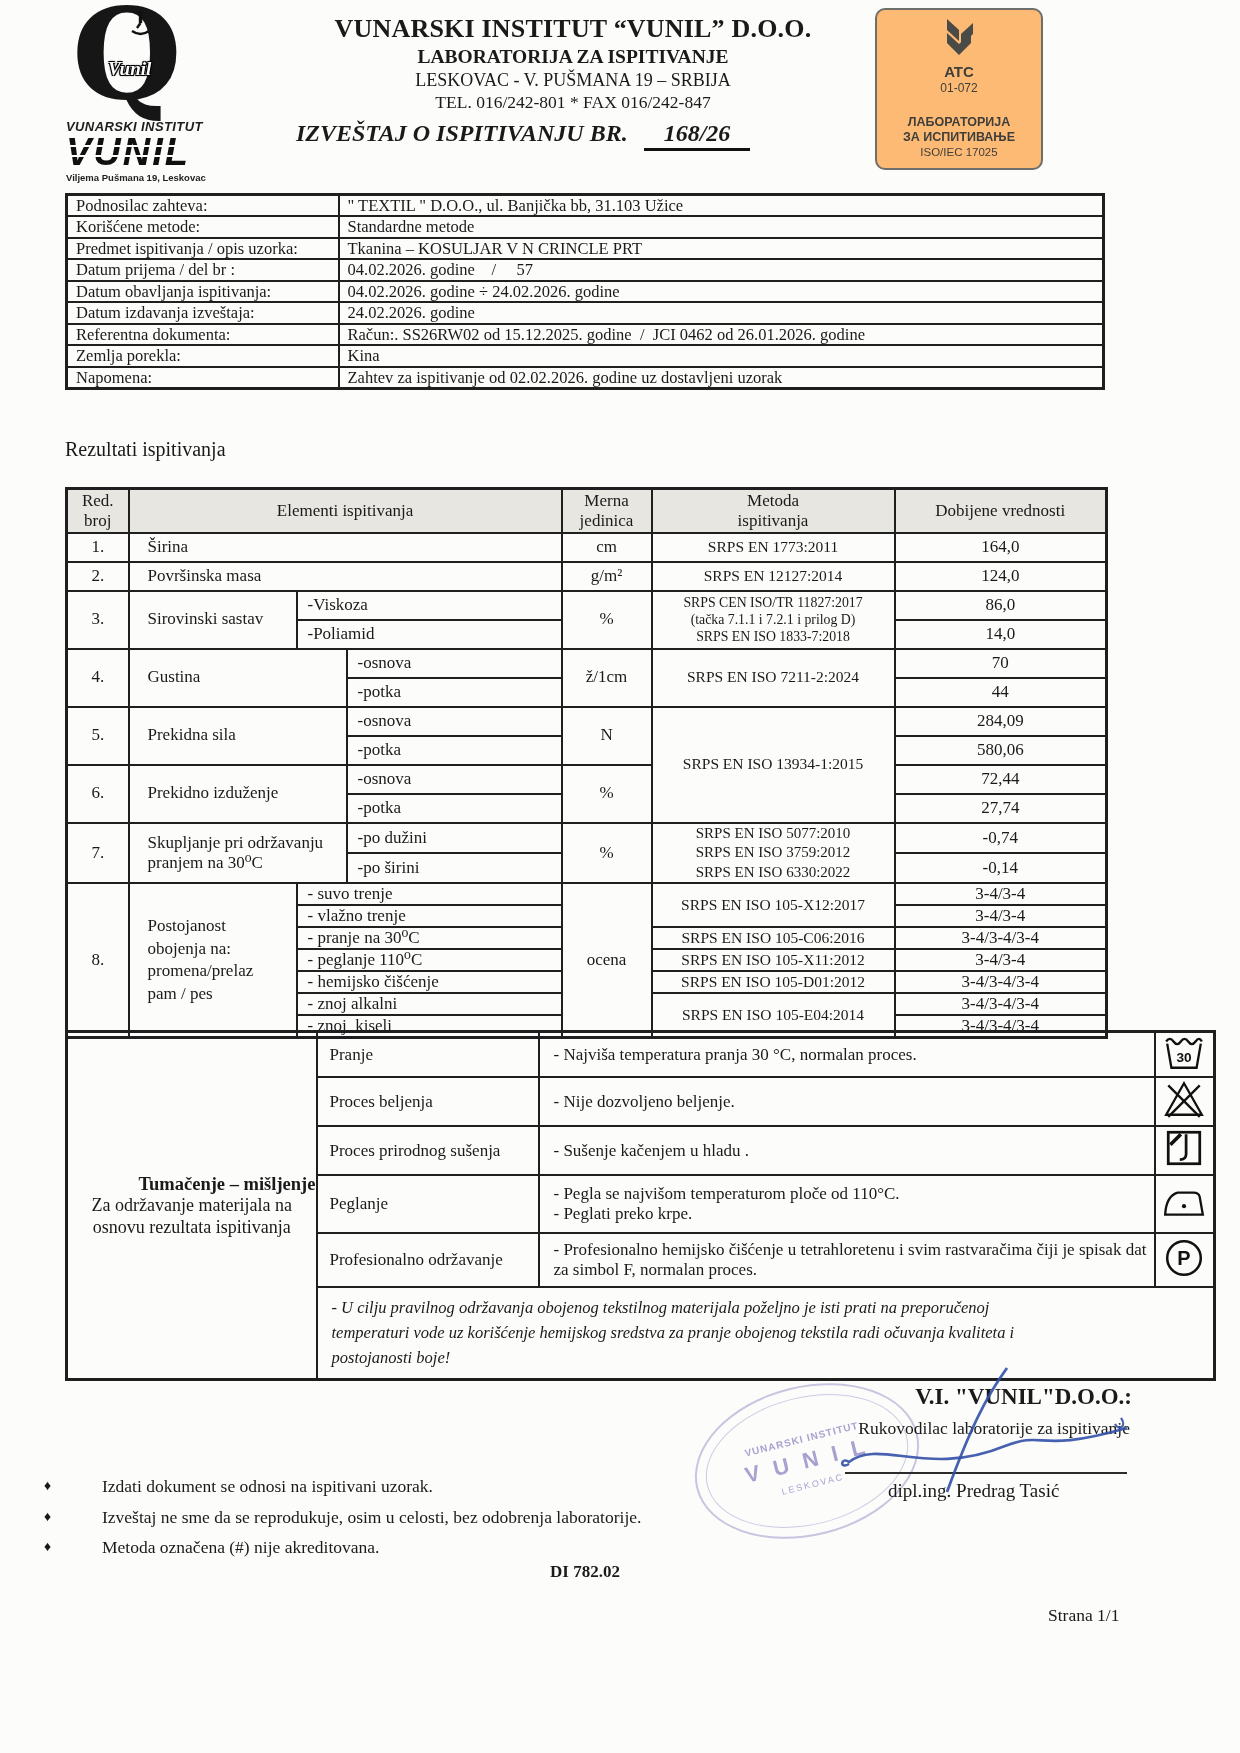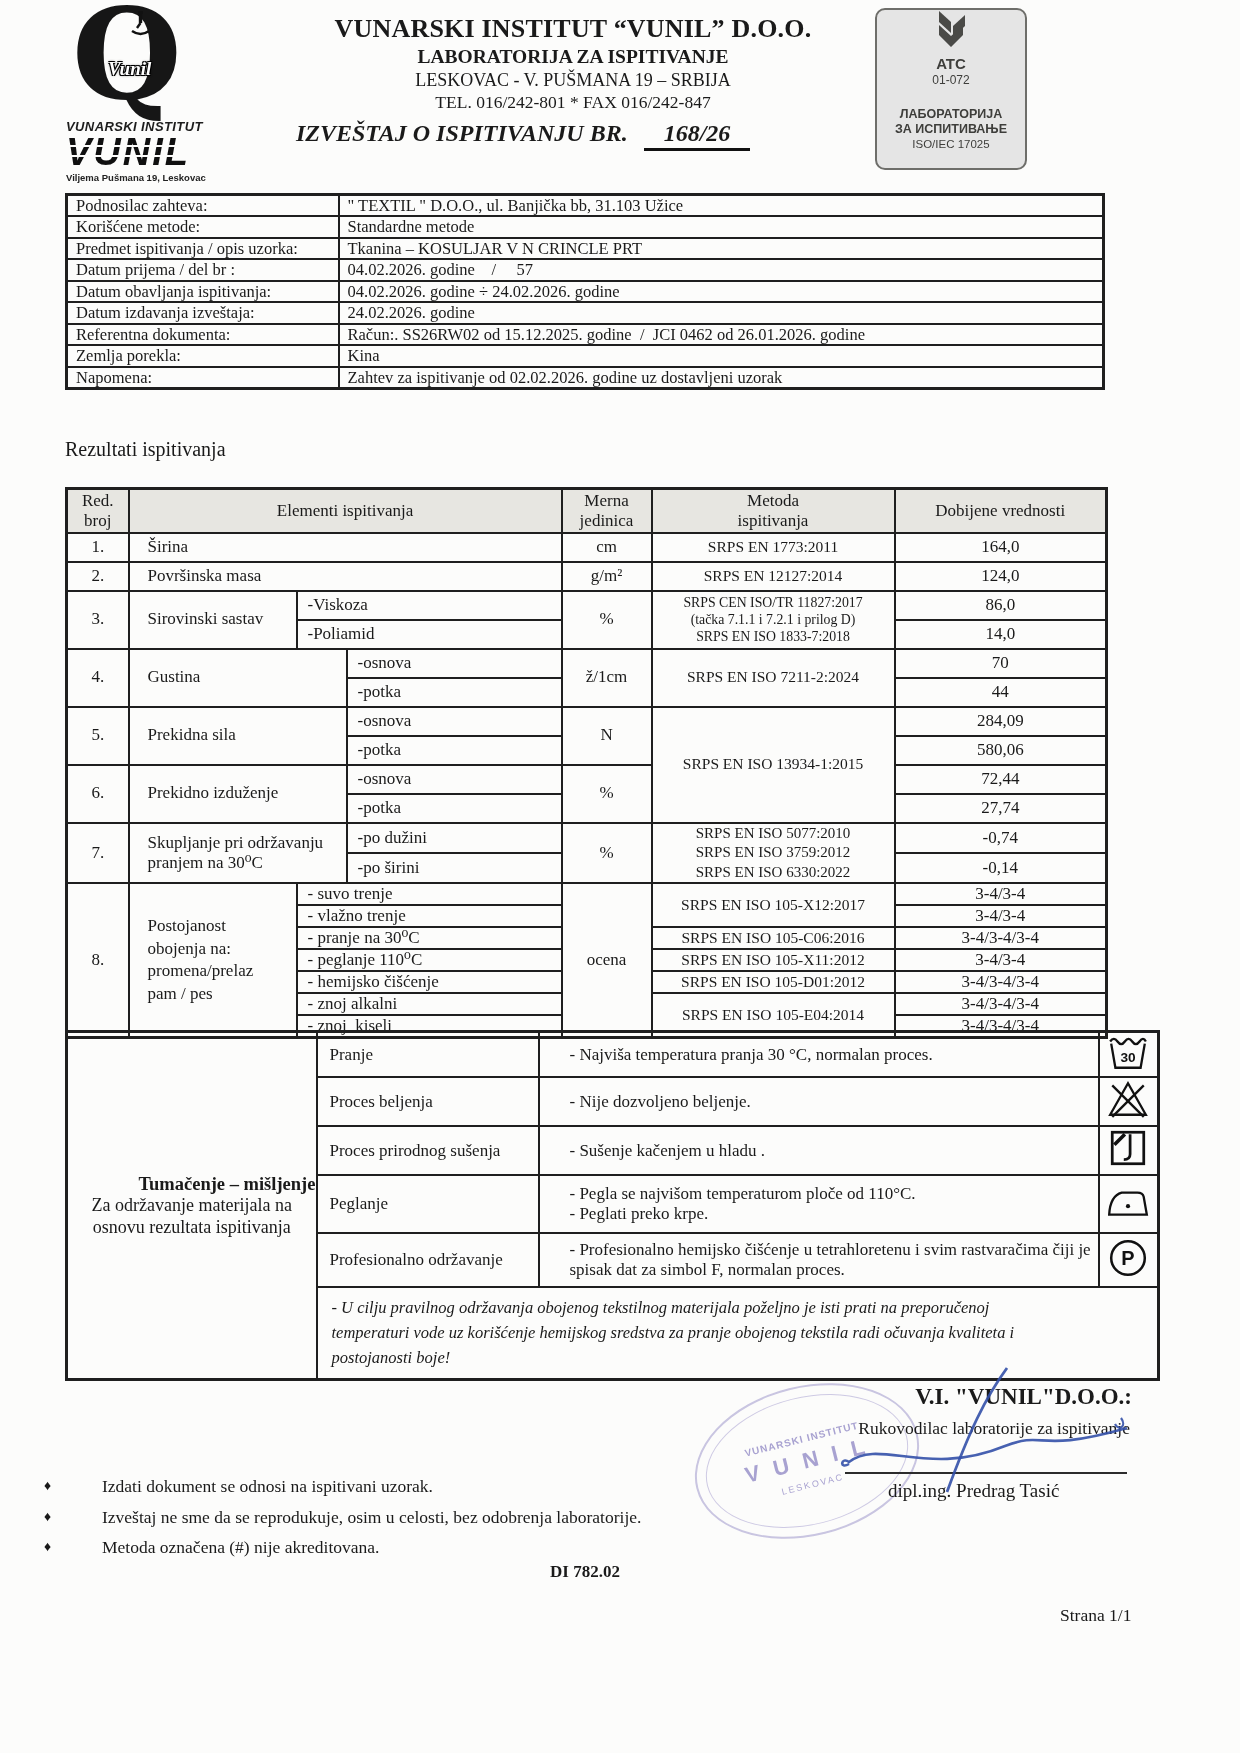--- a/index.html
+++ b/index.html
@@ -21,22 +21,22 @@
   .logo-brand { position:relative; font-family:"Liberation Sans",sans-serif; font-style:italic; font-weight:900; font-size:38px; line-height:36px; letter-spacing:2px; color:#101010; width:175px; }
   .logo-brand .stripe { position:absolute; left:0; width:100%; height:2px; background:#fcfcfb; }
   .logo-addr { font-family:"Liberation Sans",sans-serif; font-weight:700; font-size:9.5px; color:#222; margin-top:2px; }
 
   .org-block { left:278px; top:14px; width:590px; text-align:center; }
   .org-name { font-size:26px; font-weight:700; letter-spacing:.2px; }
   .org-lab  { font-size:19.5px; font-weight:700; margin-top:2px; }
   .org-addr { font-size:18px; margin-top:2px; }
   .org-tel  { font-size:17.5px; margin-top:1px; }
 
-  .atc-card { left:875px; top:8px; width:152px; height:162px; border:2px solid #6e6e6a; border-radius:10px; background:#e5e5e5;
-    text-align:center; font-family:"Liberation Sans",sans-serif; color:#3e3e3b; }
+  .atc-card { left:875px; top:8px; width:168px; height:162px; border:2px solid #6e6e6a; border-radius:10px; background:#fdba74;
+    text-align:center; font-family:"Liberation Sans",sans-serif; color:#3e3e3b; padding-top:8px; }
   .atc-name { font-weight:700; font-size:15px; margin-top:1px; }
   .atc-num  { font-size:12px; margin-top:1px; }
   .atc-l1,.atc-l2 { font-weight:700; font-size:12.5px; line-height:15px; }
   .atc-l1 { margin-top:20px; }
   .atc-l3 { font-size:11.5px; margin-top:1px; }
 
   .title-block { left:296px; top:120px; width:640px; white-space:nowrap; }
   .title-label { font-size:24px; font-weight:700; font-style:italic; }
   .title-num { display:inline-block; font-size:24px; font-weight:700; font-style:italic; border-bottom:3px solid #111; padding:0 20px 1px 20px; margin-left:16px; }
 
@@ -66,21 +66,21 @@
   .cmet.med { font-size:15px; line-height:1.3; }
   .cval { text-align:center; }
   .r8lab div { line-height:1.32; }
 
   
   .ctab { left:65px; top:1030px; width:1050px; font-size:17px; border:3px solid #1f1f1f; }
   .ctab .cbig { width:250px; text-align:center; }
   .cbig .t1 { font-weight:700; font-size:18.5px;text-align:right; }
   .cbig .t2 { font-size:18px; }
   .ctab .clbl { width:222px; padding-left:12px; }
-  .ctab .cdesc { width:560px; padding-left:30px; }
+  .ctab .cdesc { width:616px; padding-left:14px; }
   .ctab .csym { width:60px; text-align:center; padding:0; }
   .ch1{height:42px}.ch2{height:48px}.ch3{height:48px}.ch4{height:58px}.ch5{height:54px}
   .cnote { padding:8px 14px; font-style:italic; font-size:16.5px; line-height:1.5; height:78px; }
 
   
   .stamp { left:693px; top:1386px; width:228px; height:150px; transform:rotate(-14deg);
     border:2px solid rgba(124,114,186,.5); border-radius:50%; z-index:1; opacity:.8;
     display:flex; flex-direction:column; justify-content:center; align-items:center; color:rgba(112,102,180,.75);
     font-family:"Liberation Sans",sans-serif; }
   .stamp-inner { position:absolute; inset:9px; border:1px solid rgba(124,114,186,.45); border-radius:50%; }
@@ -91,21 +91,21 @@
   .sig-role { left:700px; top:1418px; width:430px; text-align:right; font-size:17.5px; z-index:2; }
   .sig-svg { left:835px; top:1366px; z-index:3; }
   .sig-rule { left:845px; top:1472px; width:282px; height:2px; background:#2c2c2c; z-index:2; }
   .sig-name { left:888px; top:1480px; font-size:19px; z-index:2; }
 
   
   .bullets { left:44px; top:1476px; width:900px; font-size:17.5px; }
   .bullet-line { display:flex; height:30.5px; align-items:flex-start; }
   .bullet-glyph { width:14px; font-size:14px; margin-right:44px; padding-top:2px; }
   .doc-code { left:65px; top:1562px; width:1040px; text-align:center; font-weight:700; font-size:17px; }
-  .page-num { left:1048px; top:1605px; font-size:17.5px;margin-left:12px; }
+  .page-num { left:1048px; top:1605px; font-size:17.5px; }
 
   svg text { font-family:"Liberation Sans",sans-serif; }
 </style>
 </head>
 <body>
 
 <div class="abs logo-block">
   <div class="q-wrap">
     <div class="q-glyph">Q</div>
     <svg class="q-mic" width="24" height="26" viewBox="0 0 24 26">

